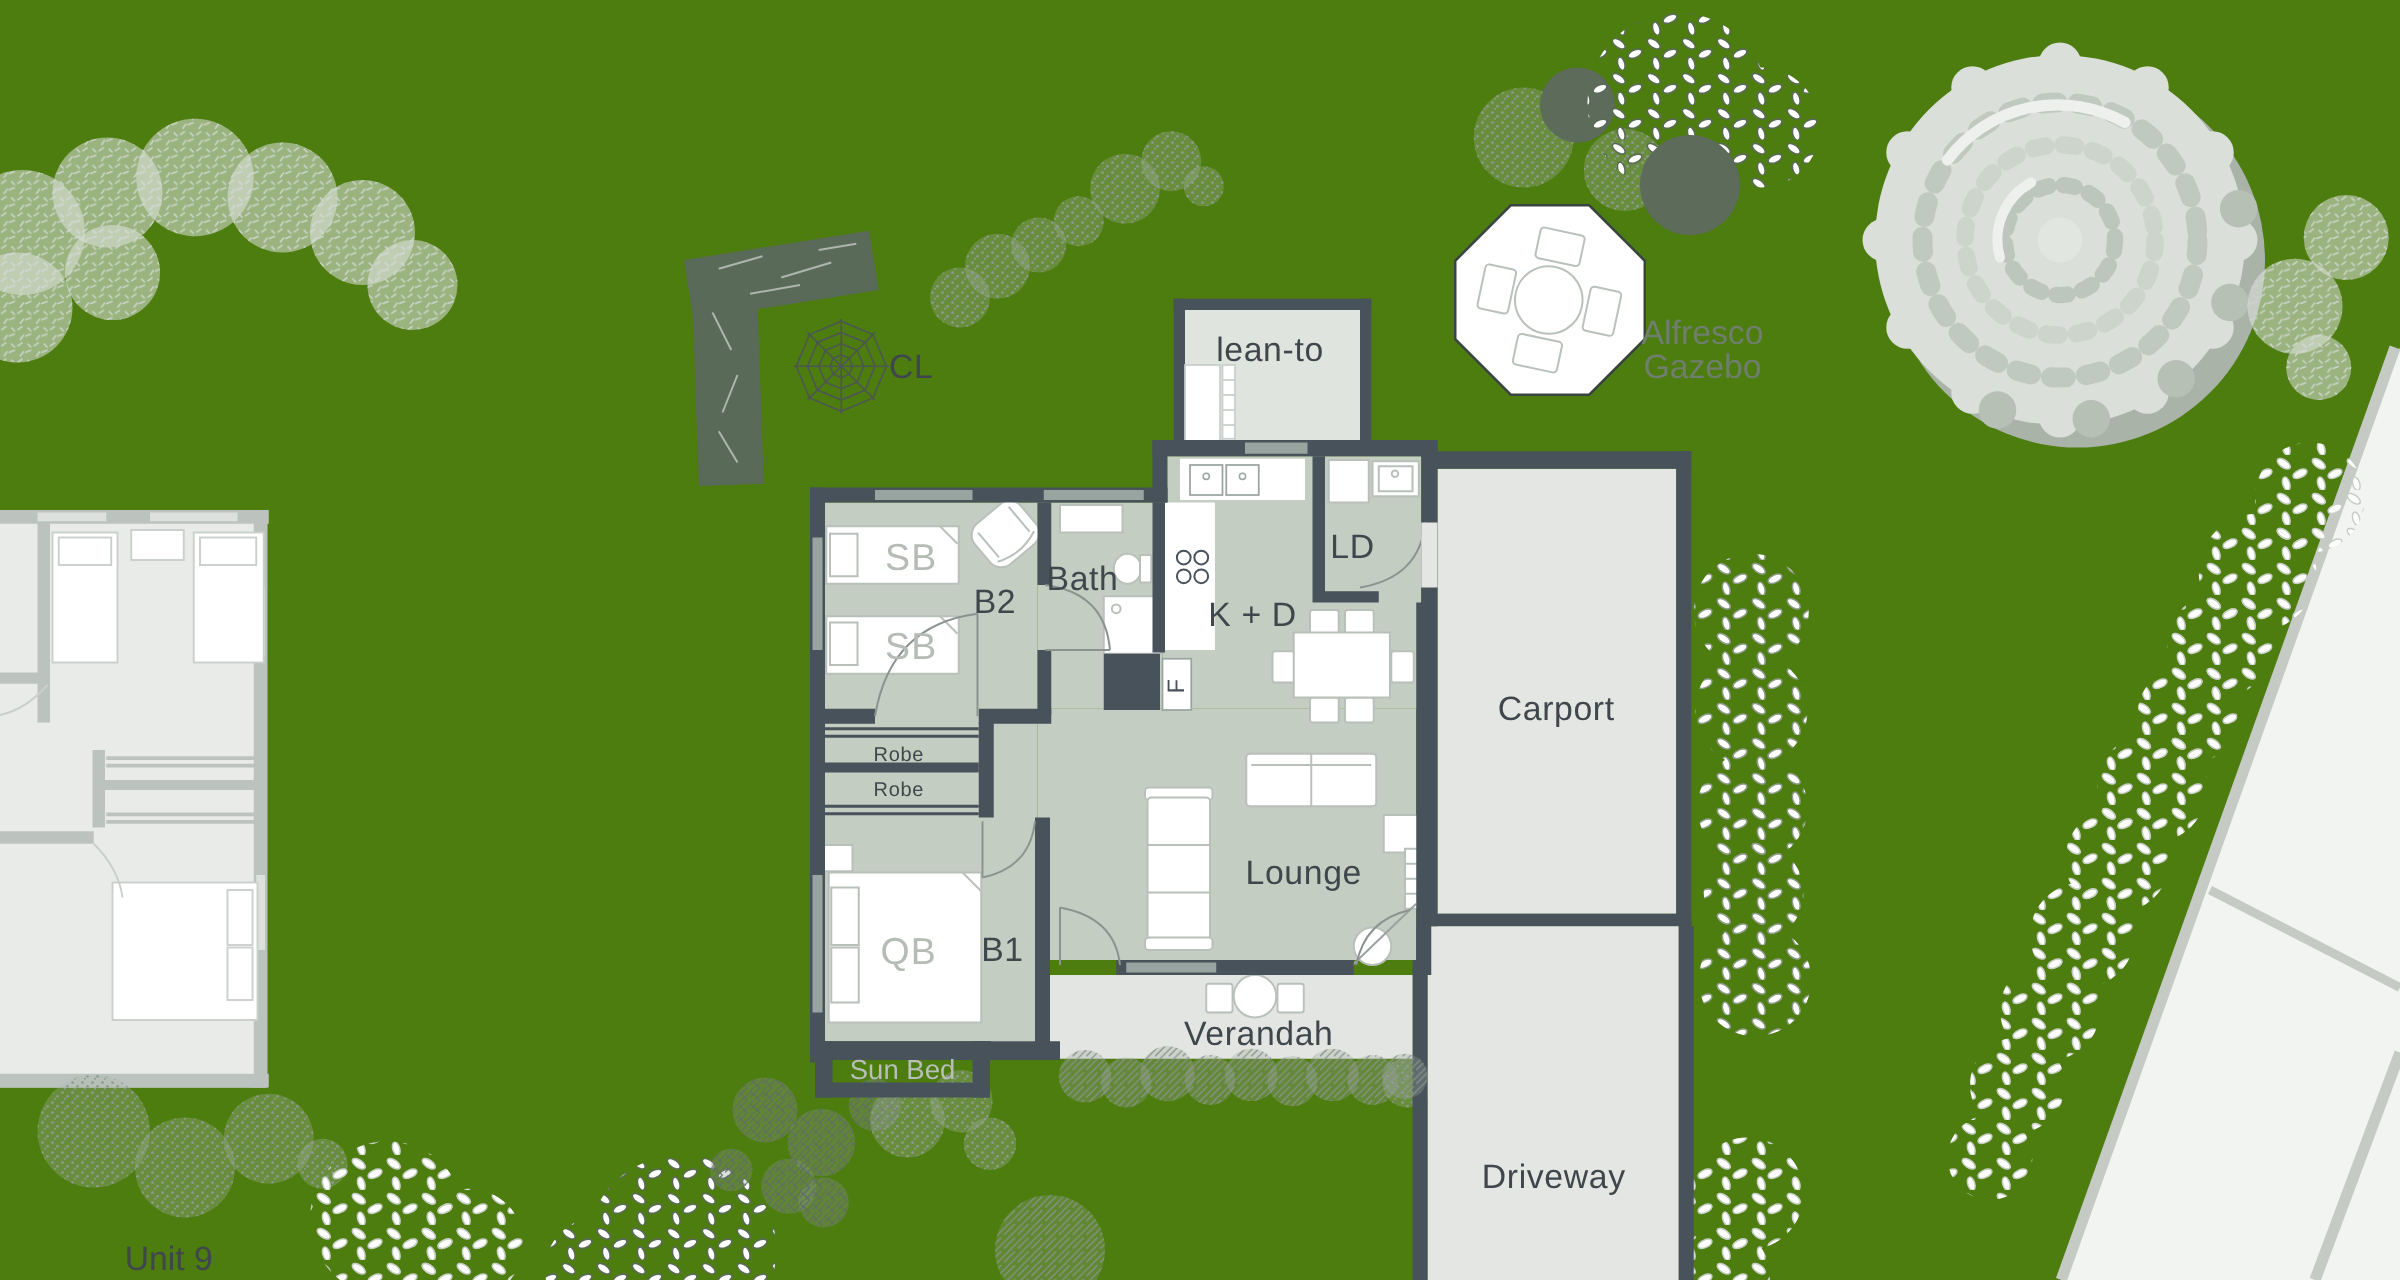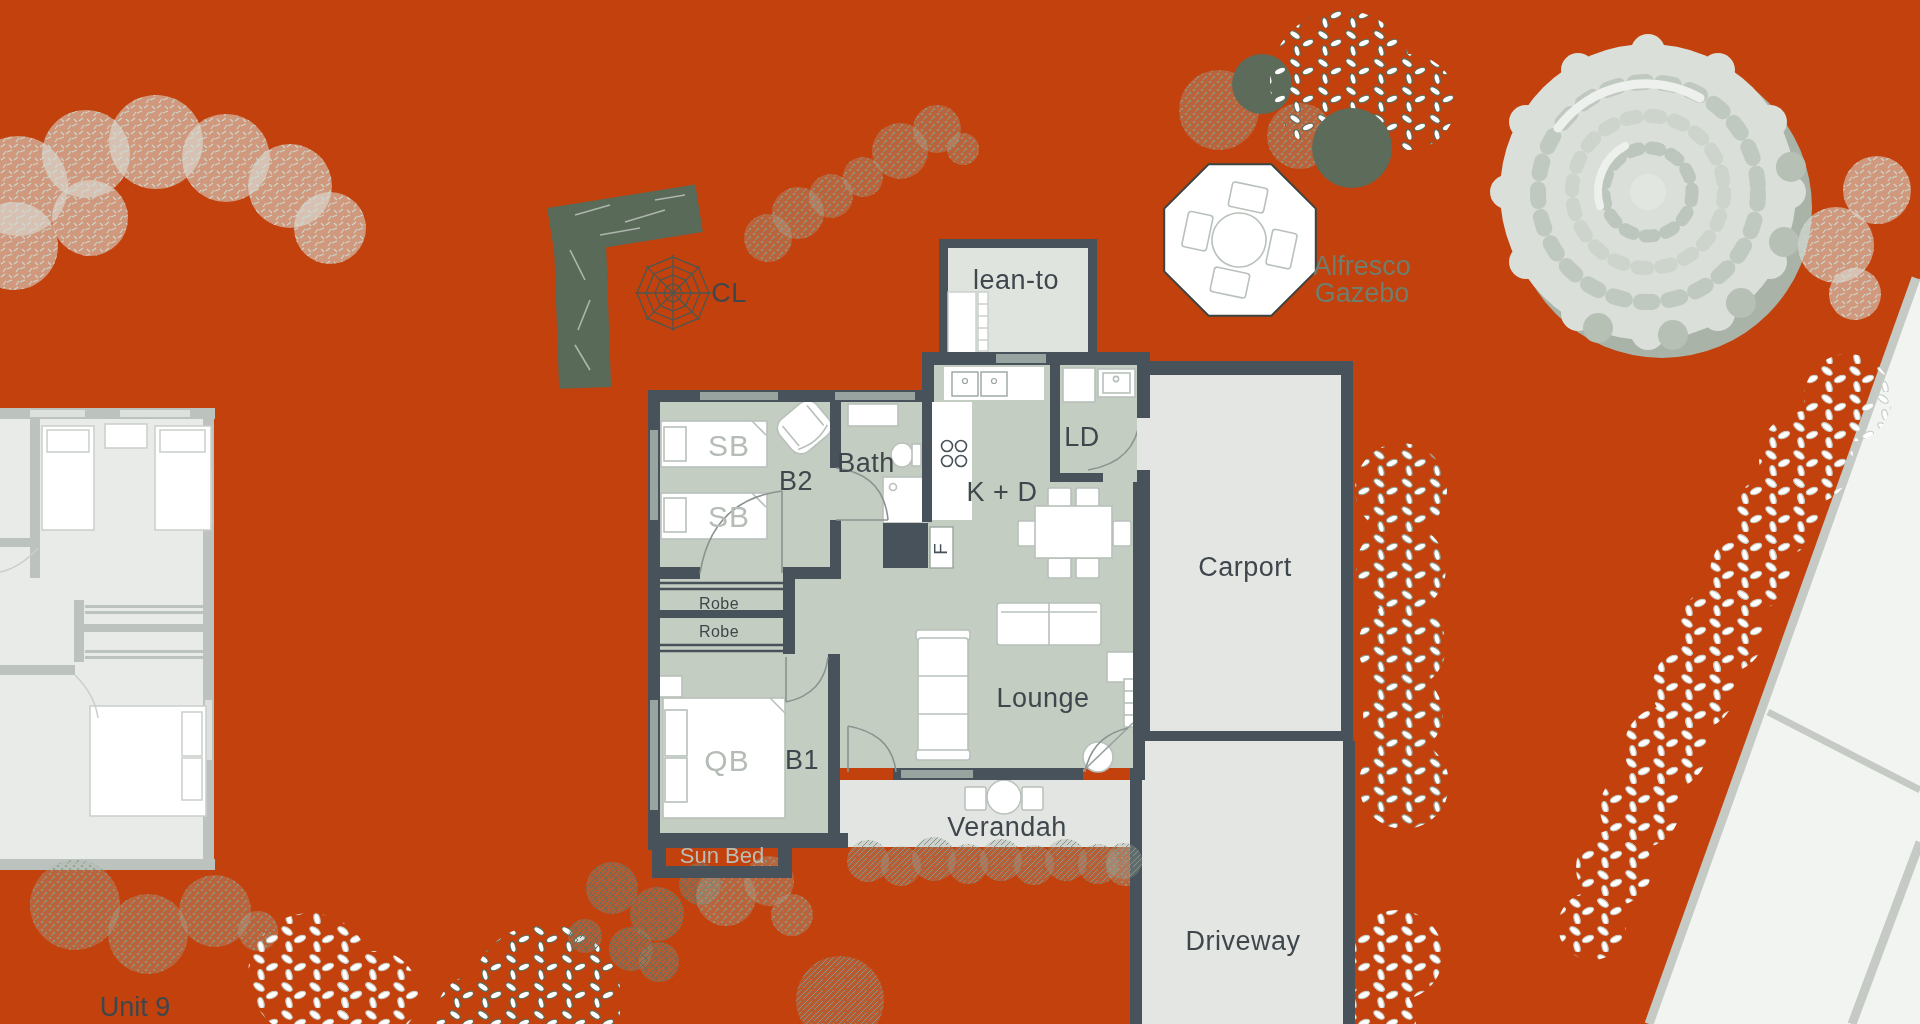--- a/index.html
+++ b/index.html
@@ -1,17 +1,17 @@
 <!DOCTYPE html>
 <html><head>
 <meta charset="utf-8">
 <title>Floor Plan</title>
 <style>
   html,body{margin:0;padding:0;background:#fff;}
-  .stage{position:relative;width:1920px;height:1024px;overflow:hidden;background:#c2410c;}
+  .stage{position:relative;width:1920px;height:1024px;overflow:hidden;background:#4d7c0f;}
   svg{position:absolute;left:0;top:0;}
   svg text{font-family:"Liberation Sans","DejaVu Sans",sans-serif;}
   .lbl-dark{fill:#3f474c;font-size:27px;letter-spacing:.5px;}
   .lbl-light{fill:#b4bcb5;font-size:30px;letter-spacing:1px;}
   .lbl-green{fill:#6f7e6d;font-size:27px;}
   .lbl-small{fill:#3f474c;font-size:16px;letter-spacing:.5px;}
   .lbl-sunbed{fill:#b7bfb8;font-size:22px;}
   .ghost-lbl{fill:#3f474c;font-size:27px;}
 </style>
 </head>

